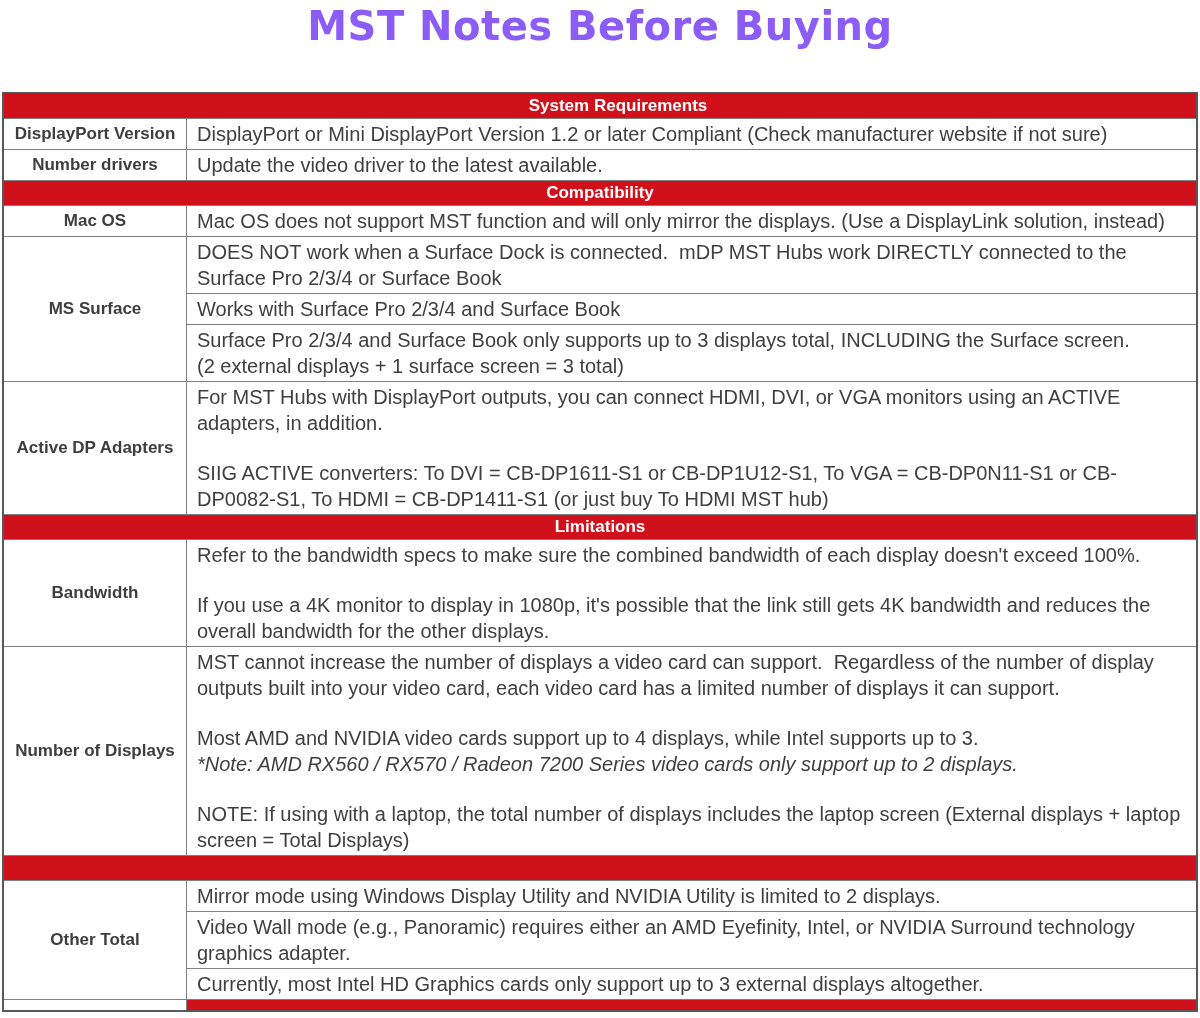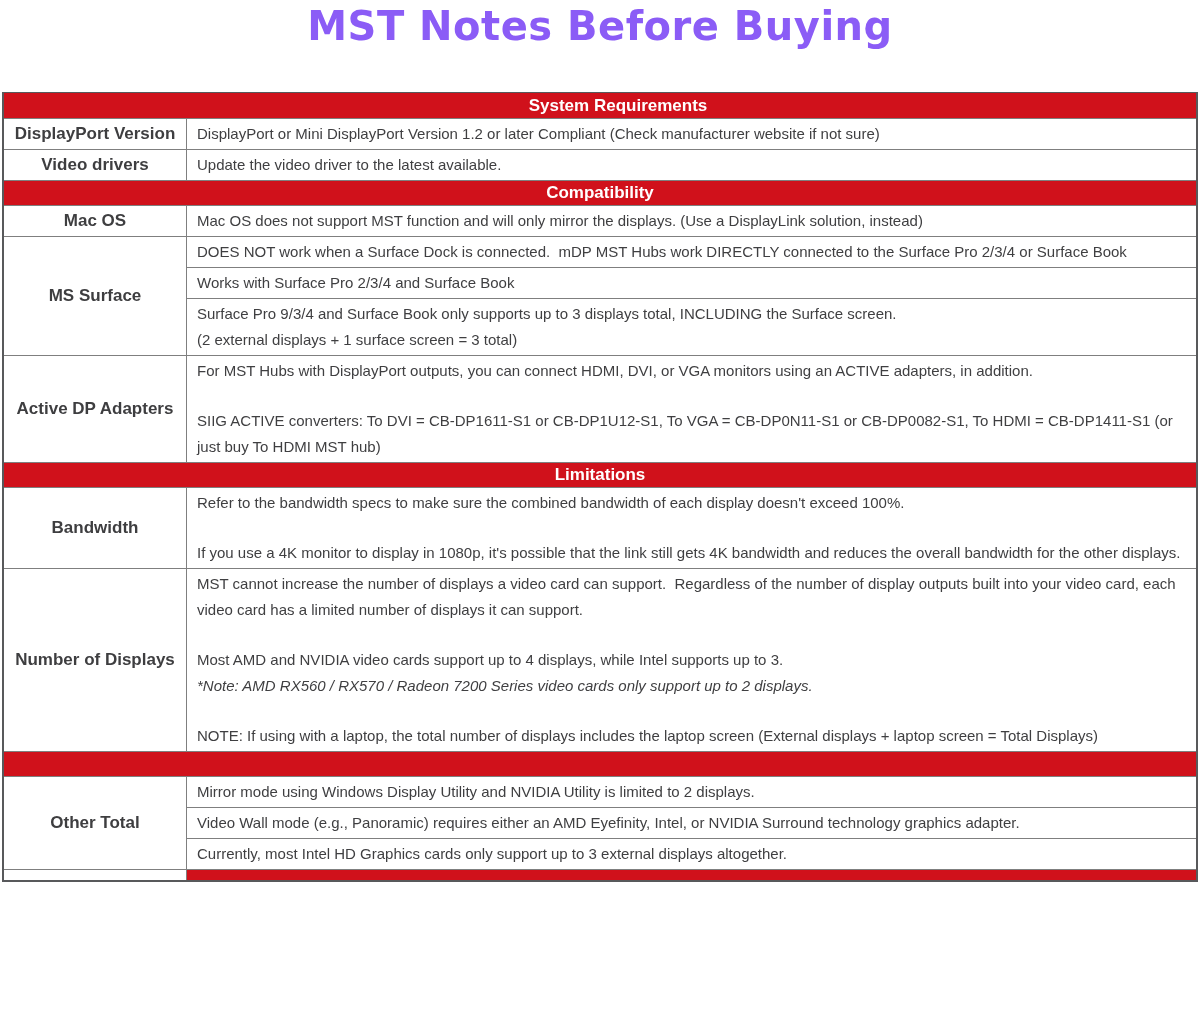--- a/index.html
+++ b/index.html
@@ -36,21 +36,21 @@
   .label-cell{
     width:183px;flex:none;
     display:flex;align-items:center;justify-content:center;
     font-weight:700;font-size:17px;text-align:center;
     border-right:1px solid var(--border);
     padding:2px 8px;color:#3e3e40;
   }
   .content-col{flex:1;display:flex;flex-direction:column;min-width:0;}
   .content-cell{
     border-top:1px solid var(--border);
-    padding:2px 10px;min-height:30px;font-size:15px;
+    padding:2px 10px;min-height:30px;font-size:20px;
     display:flex;flex-direction:column;justify-content:center;
   }
   .content-cell:first-child{border-top:none;}
   p.para{margin:0;line-height:26px;white-space:pre-wrap;}
   p.para.spacer{height:24px;}
   p.para.italic{font-style:italic;}
   .partial{height:11px;}
   .partial .label-cell{padding:0;}
   .partial .content-red{flex:1;background:var(--red);}
 </style>
@@ -63,21 +63,21 @@
       <div class="trow hrow">System Requirements</div>
       <div class="trow">
         <div class="label-cell">DisplayPort Version</div>
         <div class="content-col">
           <div class="content-cell">
             <p class="para">DisplayPort or Mini DisplayPort Version 1.2 or later Compliant (Check manufacturer website if not sure)</p>
           </div>
         </div>
       </div>
       <div class="trow">
-        <div class="label-cell">Video drivers</div>
+        <div class="label-cell">Number drivers</div>
         <div class="content-col">
           <div class="content-cell">
             <p class="para">Update the video driver to the latest available.</p>
           </div>
         </div>
       </div>
       <div class="trow hrow">Compatibility</div>
       <div class="trow">
         <div class="label-cell">Mac OS</div>
         <div class="content-col">
@@ -89,21 +89,21 @@
       <div class="trow">
         <div class="label-cell">MS Surface</div>
         <div class="content-col">
           <div class="content-cell">
             <p class="para">DOES NOT work when a Surface Dock is connected.  mDP MST Hubs work DIRECTLY connected to the Surface Pro 2/3/4 or Surface Book</p>
           </div>
           <div class="content-cell">
             <p class="para">Works with Surface Pro 2/3/4 and Surface Book</p>
           </div>
           <div class="content-cell">
-            <p class="para">Surface Pro 9/3/4 and Surface Book only supports up to 3 displays total, INCLUDING the Surface screen.</p>
+            <p class="para">Surface Pro 2/3/4 and Surface Book only supports up to 3 displays total, INCLUDING the Surface screen.</p>
             <p class="para">(2 external displays + 1 surface screen = 3 total)</p>
           </div>
         </div>
       </div>
       <div class="trow">
         <div class="label-cell">Active DP Adapters</div>
         <div class="content-col">
           <div class="content-cell">
             <p class="para">For MST Hubs with DisplayPort outputs, you can connect HDMI, DVI, or VGA monitors using an ACTIVE adapters, in addition.</p>
             <p class="para spacer"></p>

